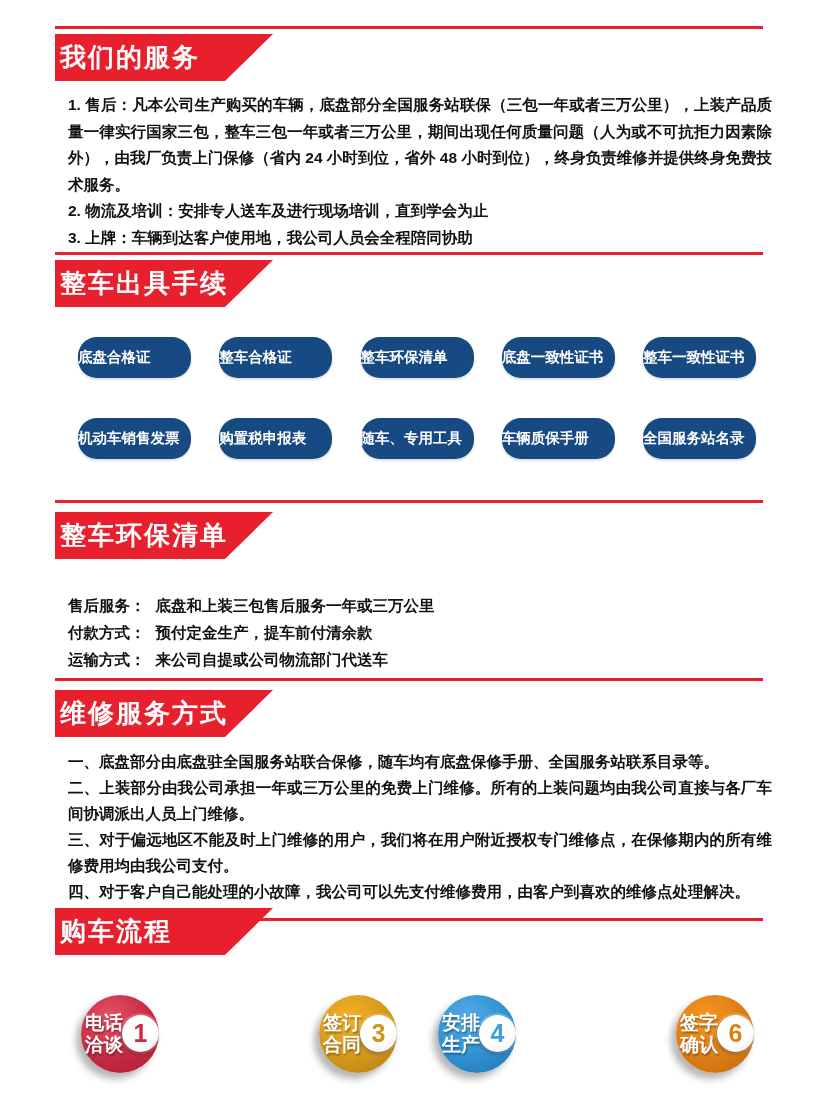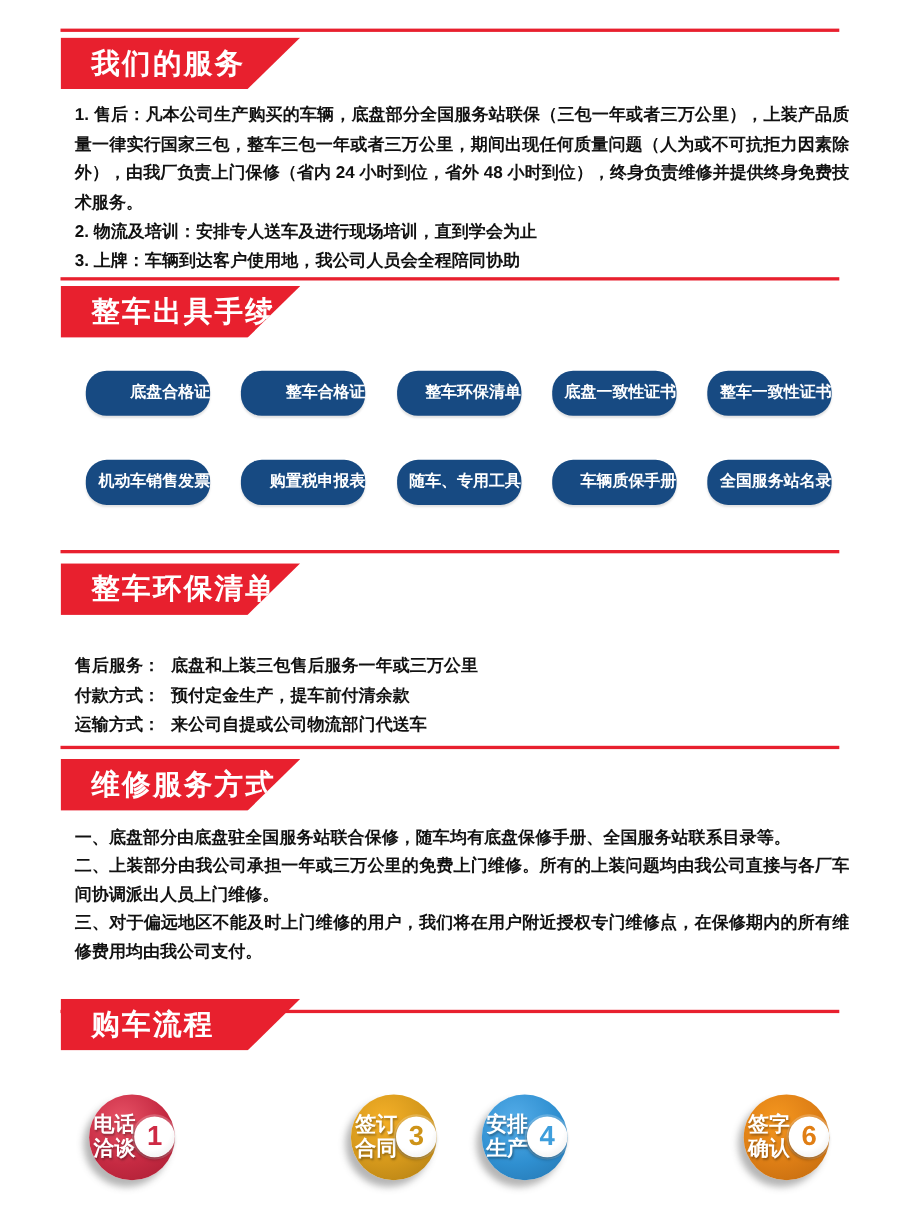--- a/index.html
+++ b/index.html
@@ -22,21 +22,21 @@
   }
   
   .banner{
     position:absolute;left:55px;width:218px;height:47px;
     background:var(--red);
     clip-path:polygon(0 0,100% 0,calc(100% - 48px) 100%,0 100%);
     color:#fff;
   }
   .banner span{
     display:block;
-    padding-left:28px;
+    padding-left:5px;
     line-height:47px;
     font-size:26px;
     font-weight:bold;
     letter-spacing:2px;
     white-space:nowrap;
   }
   
   .copy{
     position:absolute;left:68px;width:704px;
     color:var(--ink);
@@ -51,21 +51,21 @@
   
   .badge-row{
     position:absolute;left:78px;width:678px;
     display:flex;justify-content:space-between;
   }
   .doc-badge{
     width:113px;height:41px;
     background:var(--blue);
     border-radius:19px;
     color:#fff;font-size:14.5px;font-weight:bold;
-    line-height:41px;text-align:right;
+    line-height:41px;text-align:left;
     white-space:nowrap;
     box-shadow:0 2px 2px rgba(0,0,0,0.12);
   }
   
   .process-step{
     position:absolute;top:995px;
     width:78px;height:78px;border-radius:50%;
     background:radial-gradient(circle at 38% 30%, var(--light) 0%, var(--base) 55%, var(--dark) 100%);
     box-shadow:-5px 6px 7px rgba(90,90,90,0.45);
   }
@@ -139,20 +139,21 @@
   </div>
 
   <div class="rule" style="top:678px"></div>
   <div class="banner" style="top:690px">
     <span>维修服务方式</span>
   </div>
   <div class="copy" style="top:749px;line-height:26px;">
     <p>一、底盘部分由底盘驻全国服务站联合保修，随车均有底盘保修手册、全国服务站联系目录等。</p>
     <p>二、上装部分由我公司承担一年或三万公里的免费上门维修。所有的上装问题均由我公司直接与各厂车间协调派出人员上门维修。</p>
     <p>三、对于偏远地区不能及时上门维修的用户，我们将在用户附近授权专门维修点，在保修期内的所有维修费用均由我公司支付。</p>
+    <p>四、对于客户自己能处理的小故障，我公司可以先支付维修费用，由客户到喜欢的维修点处理解决。</p>
   </div>
 
   <div class="rule" style="top:918px"></div>
   <div class="banner" style="top:908px">
     <span>购车流程</span>
   </div>
 
   <div class="process-step" style="left: 81px; --light: #e85266; --base: #c52a42; --dark: #a81d33; --num: #ce2a44;">
     <div class="step-label">
         <div>电话</div>

